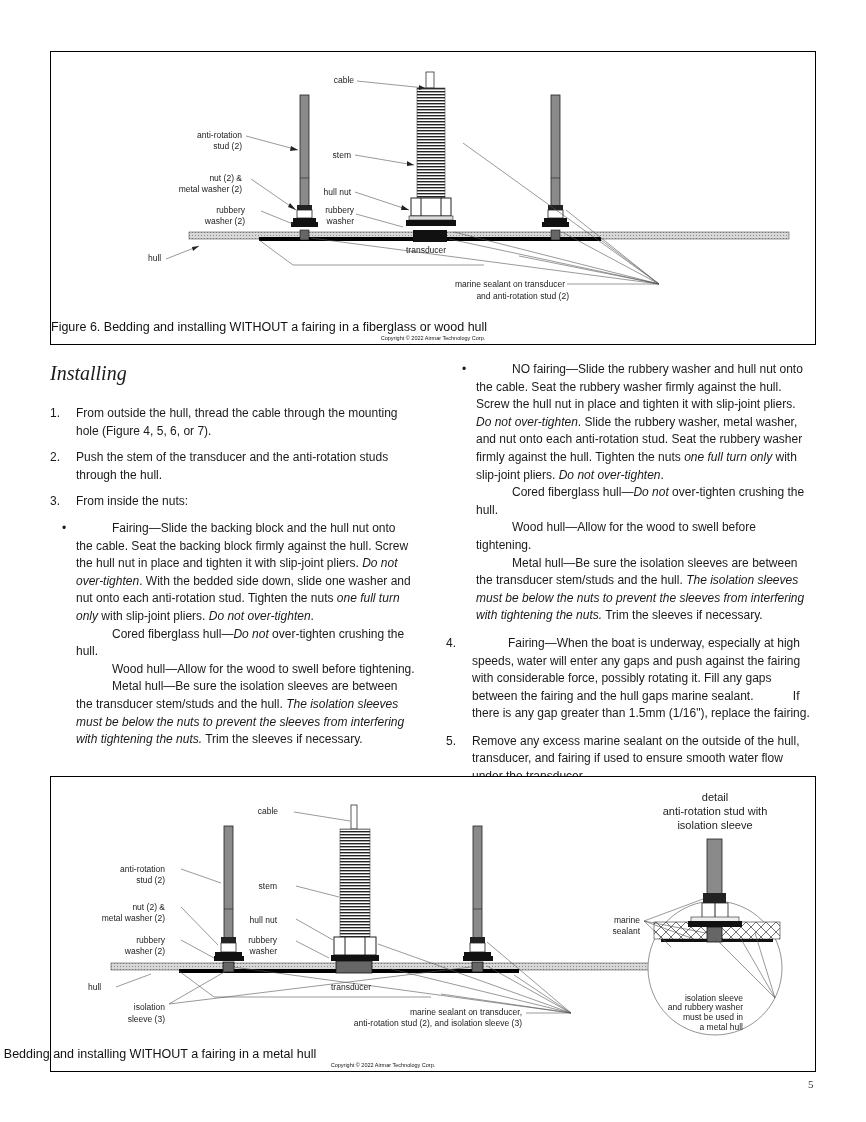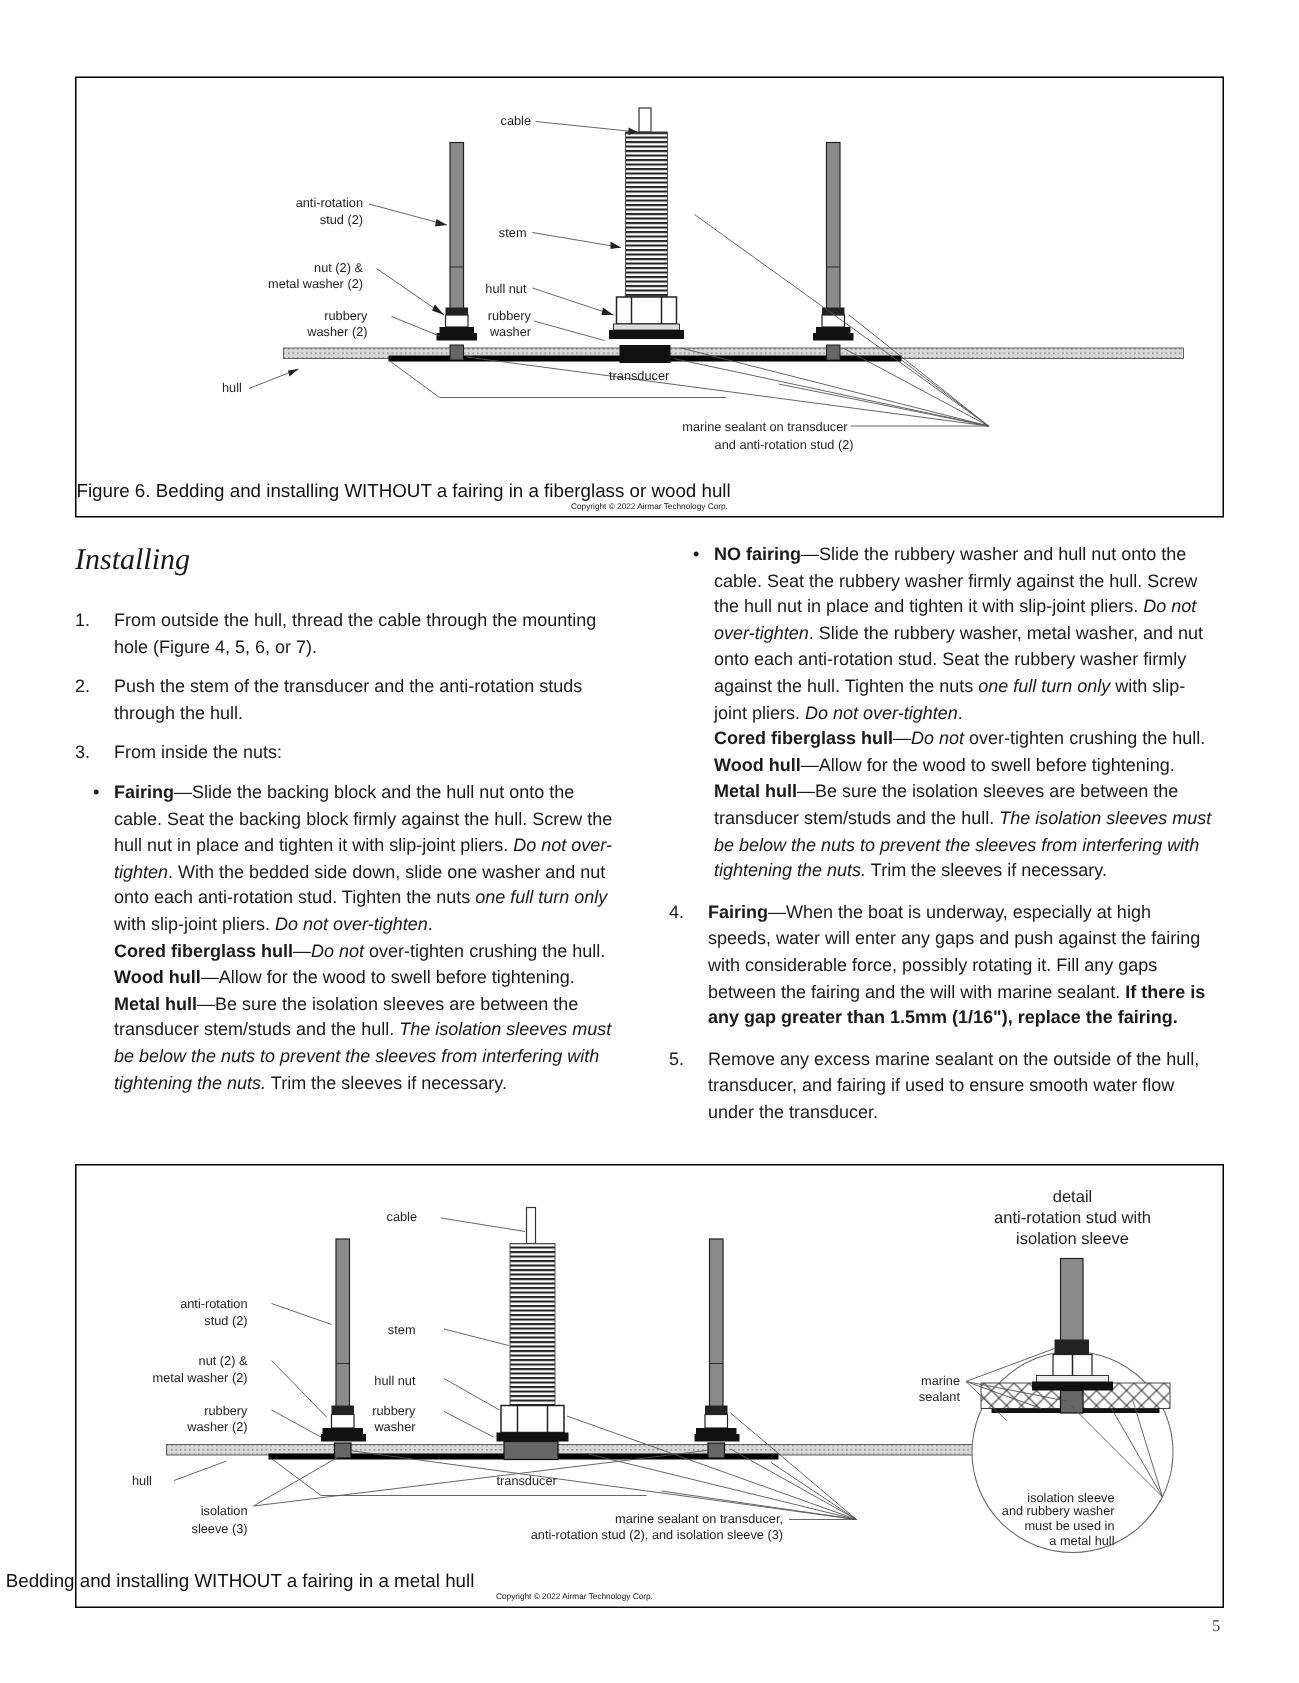--- a/index.html
+++ b/index.html
@@ -9,21 +9,21 @@
   .lbl { font-family:"Liberation Sans", sans-serif; font-size:8.5px; fill:#222; }
   .cap { position:absolute; left:0; right:0; text-align:left; font-size:12.5px; color:#111; }
   .copy { position:absolute; left:0; right:0; text-align:center; font-size:5.5px; color:#111; }
   .col { position:absolute; font-size:12px; line-height:17.6px; color:#1a1a1a; }
   .col p { margin:0; }
   h2.sec { font-family:"Liberation Serif", serif; font-style:italic; font-weight:normal; font-size:20px; margin:0; position:absolute; }
   .item { position:relative; padding-left:26px; }
   .item .num { position:absolute; left:0; top:0; }
   .bul { position:relative; padding-left:26px; }
   .bul .dot { position:absolute; left:12px; top:0; }
-  b { font-weight:bold; }
+  b { font-weight:normal;margin-left:36px; }
   i { font-style:italic; }
   .pg { position:absolute; left:808px; top:1078px; font-family:"Liberation Serif", serif; font-size:11px; color:#333; }
 </style>
 </head>
 <body>
 
 <div class="fig" style="left:50px;top:51px;width:764px;height:292px;">
   <svg width="764" height="292">
     <defs>
       <pattern id="hatch" width="3" height="3" patternUnits="userSpaceOnUse">
@@ -147,21 +147,21 @@
   <div class="bul">
     <span class="dot">•</span>
     <p><b>NO fairing</b><span>—Slide the rubbery washer and hull nut onto the cable. Seat the rubbery washer firmly against the hull. Screw the hull nut in place and tighten it with slip-joint pliers. </span><i>Do not over-tighten</i><span>. Slide the rubbery washer, metal washer, and nut onto each anti-rotation stud. Seat the rubbery washer firmly against the hull. Tighten the nuts </span><i>one full turn only</i><span> with slip-joint pliers. </span><i>Do not over-tighten</i><span>.</span></p>
     <p><b>Cored fiberglass hull</b><span>—</span><i>Do not</i><span> over-tighten crushing the hull.</span></p>
     <p><b>Wood hull</b><span>—Allow for the wood to swell before tightening.</span></p>
     <p><b>Metal hull</b><span>—Be sure the isolation sleeves are between the transducer stem/studs and the hull. </span><i>The isolation sleeves must be below the nuts to prevent the sleeves from interfering with tightening the nuts.</i><span> Trim the sleeves if necessary.</span></p>
   </div>
 
   <div class="item" style="margin-top:10px;margin-left:-4px;">
     <span class="num">4.</span>
-    <b>Fairing</b><span>—When the boat is underway, especially at high speeds, water will enter any gaps and push against the fairing with considerable force, possibly rotating it. Fill any gaps between the fairing and the will with marine sealant. </span><b>If there is any gap greater than 1.5mm (1/16"), replace the fairing.</b>
+    <b>Fairing</b><span>—When the boat is underway, especially at high speeds, water will enter any gaps and push against the fairing with considerable force, possibly rotating it. Fill any gaps between the fairing and the hull gaps marine sealant. </span><b>If there is any gap greater than 1.5mm (1/16"), replace the fairing.</b>
   </div>
 
   <div class="item" style="margin-top:10px;margin-left:-4px;">
     <span class="num">5.</span>
     <span>Remove any excess marine sealant on the outside of the hull, transducer, and fairing if used to ensure smooth water flow under the transducer.</span>
   </div>
 </div>
 
 <div class="fig" style="left:50px;top:776px;width:764px;height:294px;">
   <svg width="764" height="294">

